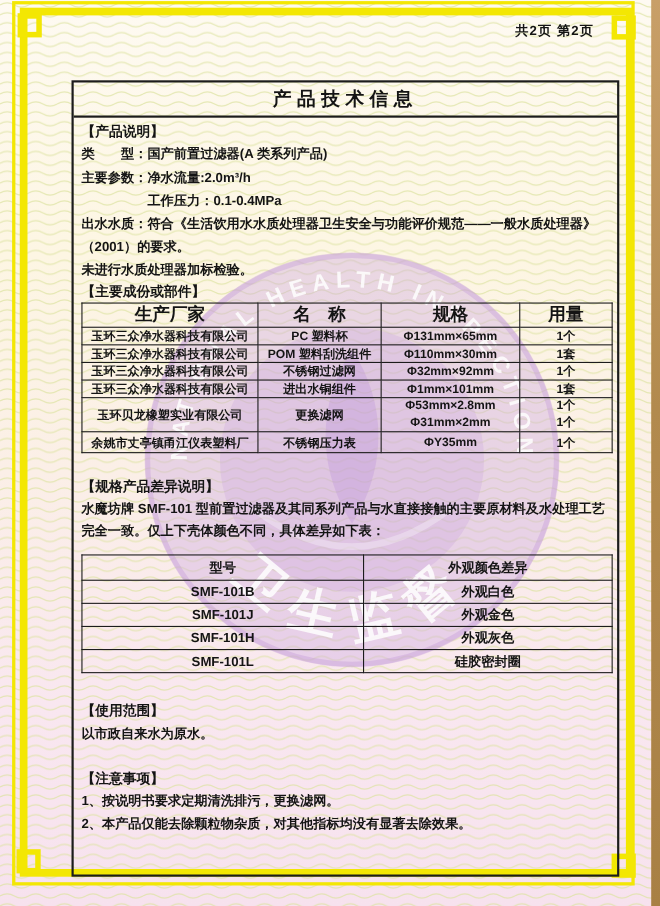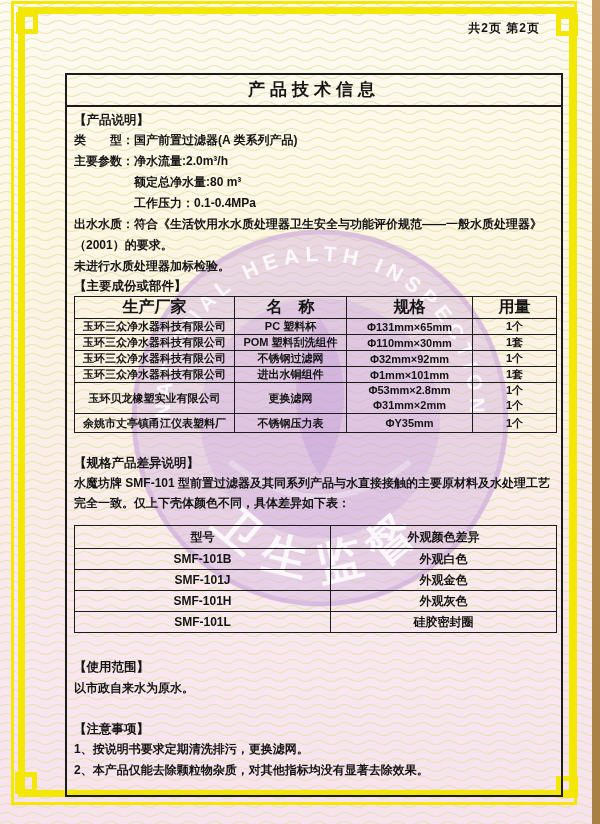--- a/index.html
+++ b/index.html
@@ -92,21 +92,20 @@
   <div class="page-indicator">共2页 第2页</div>
 
   <div class="doc-box">
     <div class="doc-title">产品技术信息</div>
 
     <div class="doc-body">
 
       <div class="sec-heading">【产品说明】</div>
       <div class="line">类　　型：国产前置过滤器(A 类系列产品)</div>
       <div class="line">主要参数：净水流量:2.0m³/h</div>
-      <div class="line indent">额定总净水量:80 m³</div>
       <div class="line indent">工作压力：0.1-0.4MPa</div>
       <div class="line">出水水质：符合《生活饮用水水质处理器卫生安全与功能评价规范——一般水质处理器》（2001）的要求。</div>
       <div class="line">未进行水质处理器加标检验。</div>
 
       <div class="sec-heading" style="line-height:18px;">【主要成份或部件】</div>
       <table class="tbl-components">
         <colgroup>
             <col style="width:160px">
             <col style="width:112px">
             <col style="width:126px">

